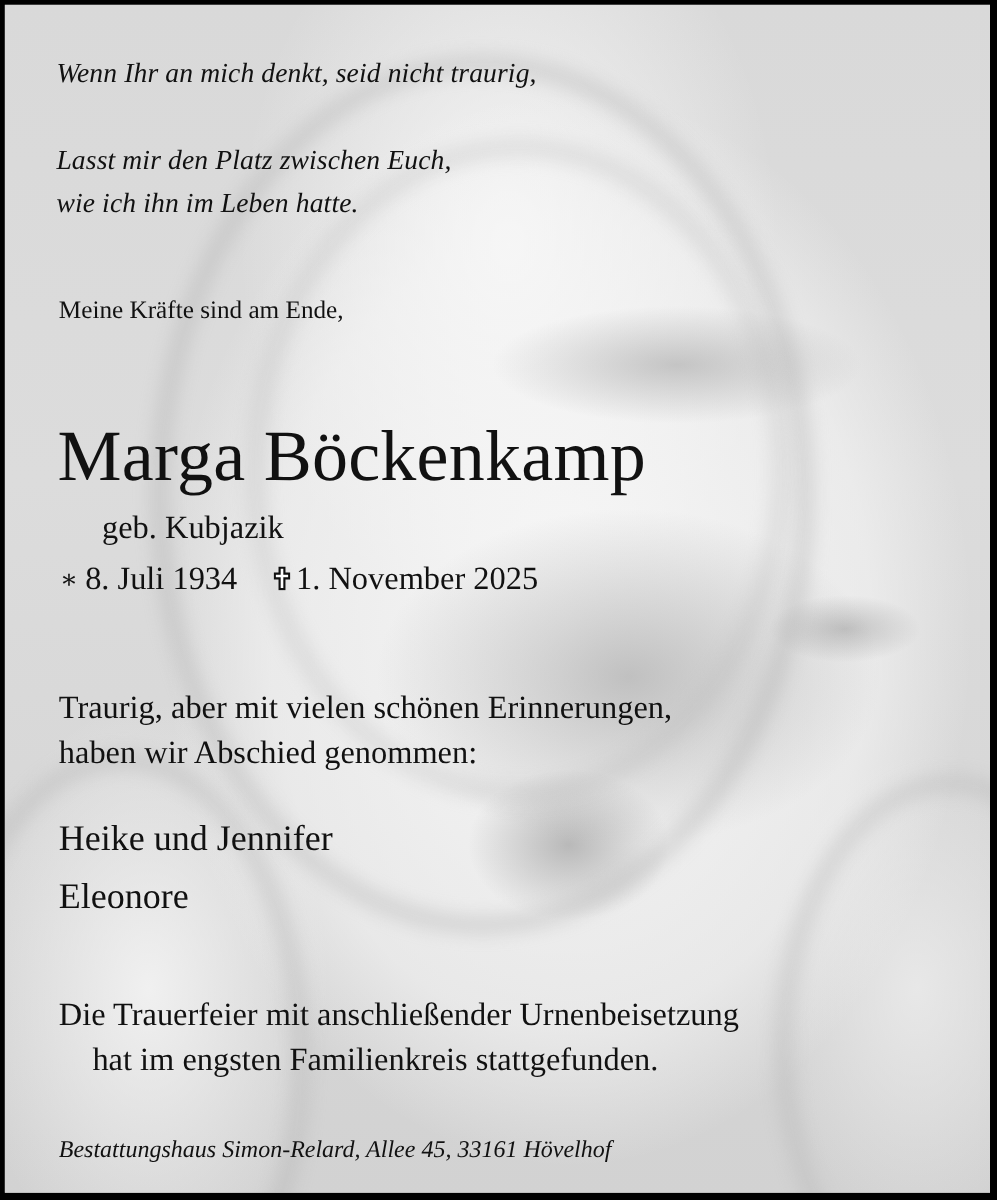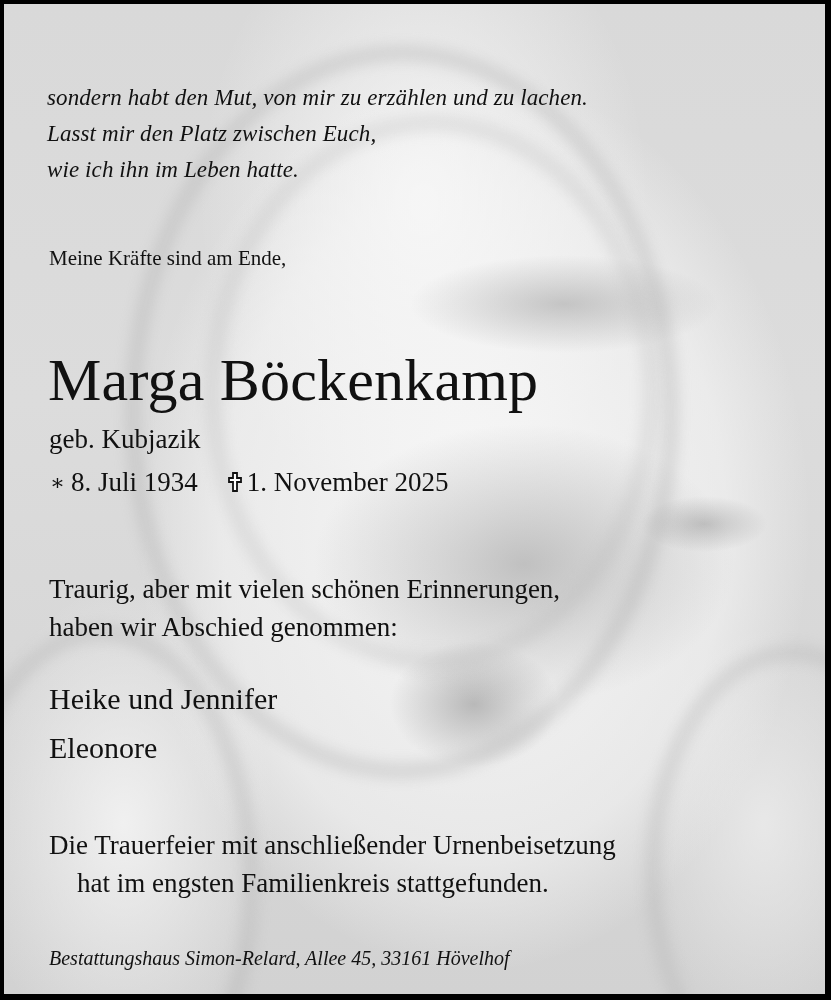--- a/index.html
+++ b/index.html
@@ -123,29 +123,29 @@
 <div class="card">
   <div class="bg">
     <div class="fold f1"></div>
     <div class="fold f2"></div>
     <div class="fold f3"></div>
     <div class="fold f4"></div>
   </div>
 
   <div class="content">
 
-    <div class="line poem" style="top:82px;">sondern habt den Mut, von mir zu erzählen und zu lachen.</div>
+    <div class="line poem" style="top:45px;">Wenn Ihr an mich denkt, seid nicht traurig,</div>
     <div class="line poem" style="top:118px;">Lasst mir den Platz zwischen Euch,</div>
     <div class="line poem" style="top:154px;text-align:right;">wie ich ihn im Leben hatte.</div>
 
     <div class="line verse" style="top:244px;">Meine Kräfte sind am Ende,</div>
 
     <div class="line name" style="top:346px;">Marga Böckenkamp</div>
 
-    <div class="line born-name" style="top:422px;">geb. Kubjazik</div>
+    <div class="line born-name" style="top:422px;margin-left:36px;">geb. Kubjazik</div>
 
     <div class="line dates" style="top:465px;">
       <span class="sym">∗</span>
       <span>8. Juli 1934</span>
       <span class="gap"></span>
       <span class="cross-icon">
         <svg width="14" height="20" viewBox="0 0 14 20">
           <path d="M5 1 H9 V6 H13 V10 H9 V19 H5 V10 H1 V6 H5 Z" fill="#fff" stroke="#111" stroke-width="1.8" stroke-linejoin="miter"></path>
         </svg>
       </span>

